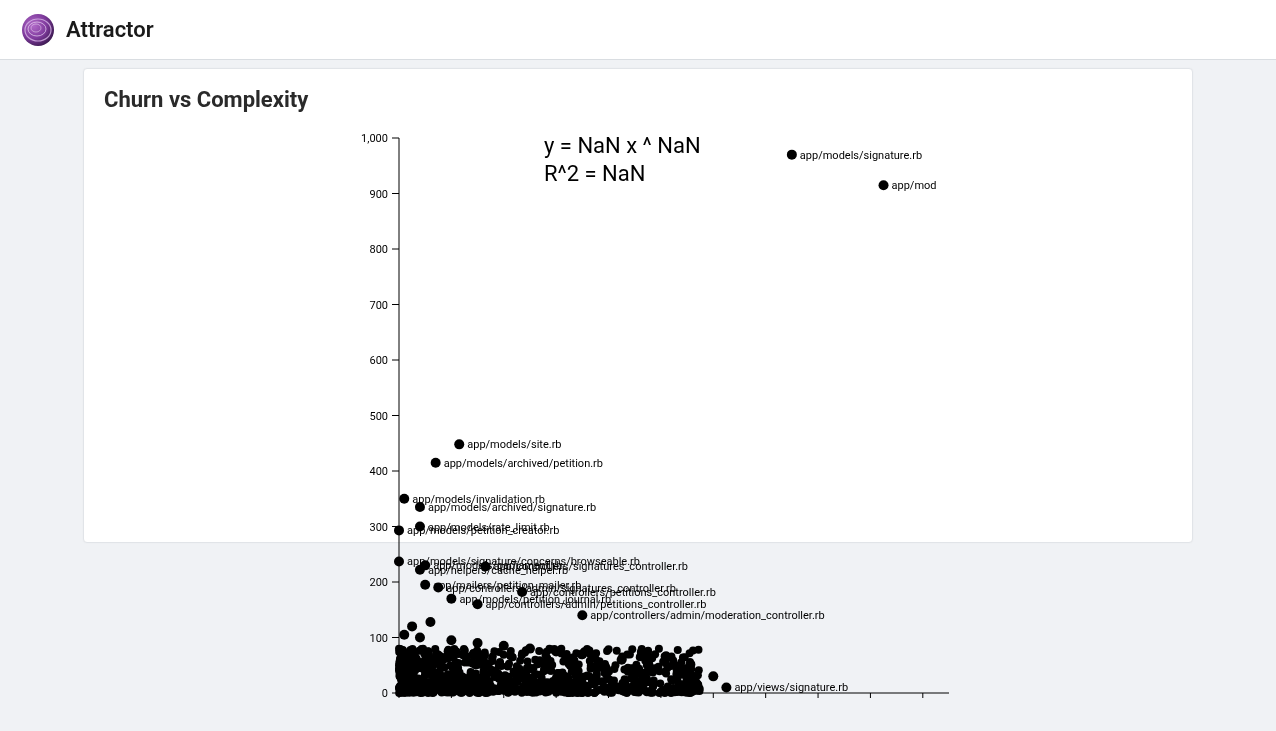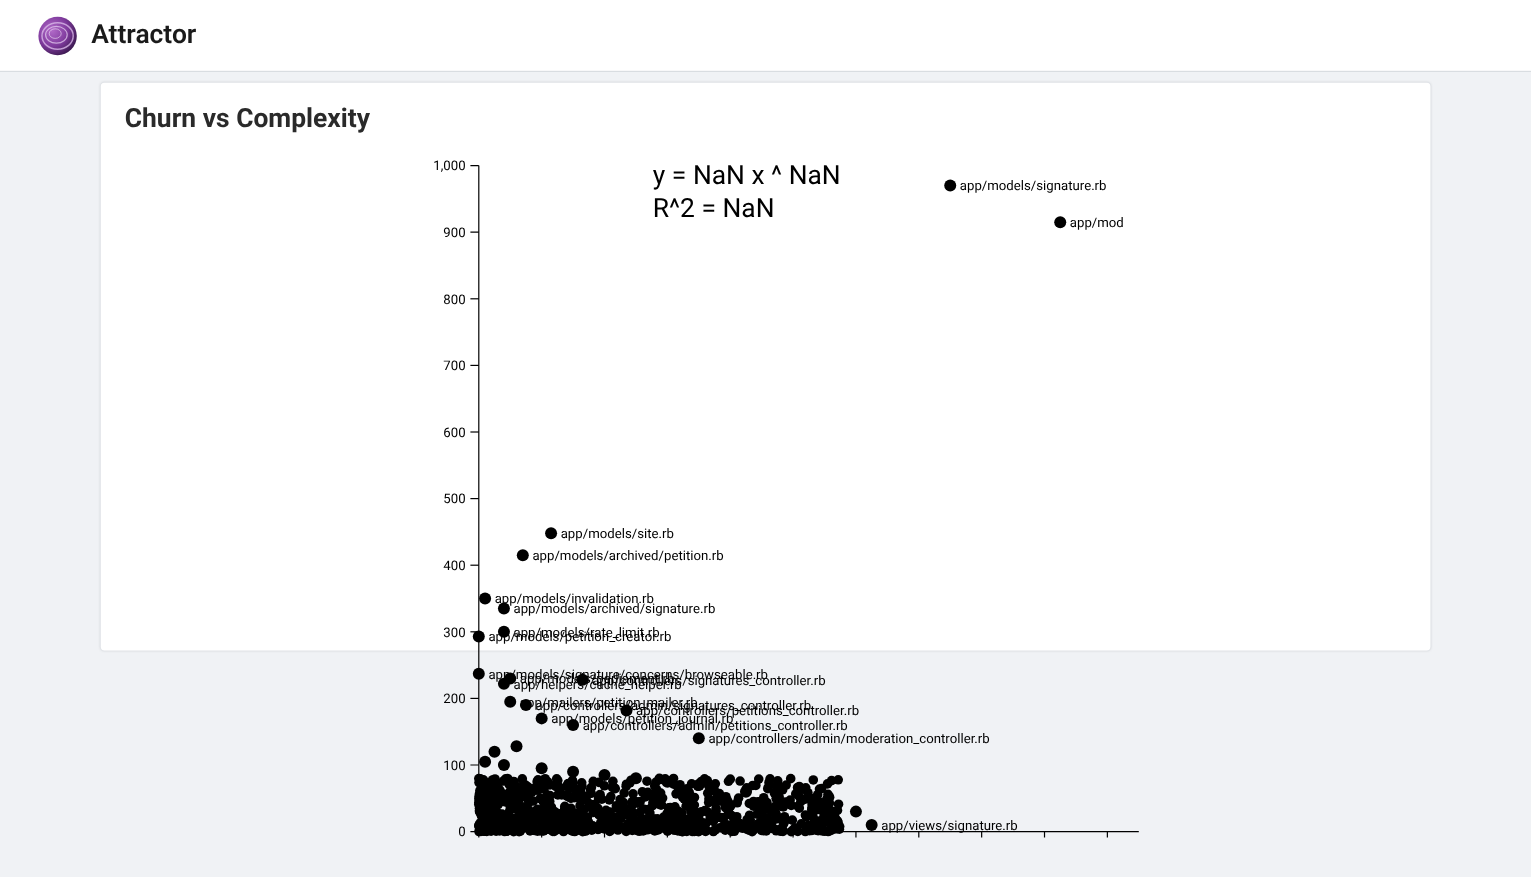--- a/index.html
+++ b/index.html
@@ -1,16 +1,16 @@
 <!DOCTYPE html>
 <html><head>
 <meta charset="utf-8">
 <style>
 html,body{margin:0;padding:0;width:1276px;height:731px;background:#f0f2f5;font-family:-apple-system,BlinkMacSystemFont,"Segoe UI",Roboto,Helvetica,Arial,sans-serif;color:#2a2a2a;overflow:hidden}
-.header{background:#fff;border-bottom:1px solid #d9dde1;height:59px;display:flex;align-items:center;padding:0 30px}
+.header{background:#fff;border-bottom:1px solid #d9dde1;height:59px;display:flex;align-items:center;padding:0 20px}
 .logo-wrap{display:flex;align-items:center;gap:10px}
 .logo-icon{width:36px;height:36px;position:relative}
 .brand{font-size:22px;font-weight:600;color:#1a1a1a}
 .card{margin:8px auto 0 auto;width:1110px;height:475px;background:#fff;border:1px solid #e1e4e8;border-radius:4px;box-shadow:0 0 2px rgba(0,0,0,.04);padding:12px 20px 0 20px;box-sizing:border-box}
 .card-title{font-size:22px;font-weight:700;margin:6px 0 6px 0}
 .chart{position:relative;width:1060px;height:580px}
 svg{font-family:inherit}
 .axis-domain{stroke:#000;fill:none}
 .pt-label{font-size:11px;fill:#000}
 .formula{font-size:22px;fill:#000}

